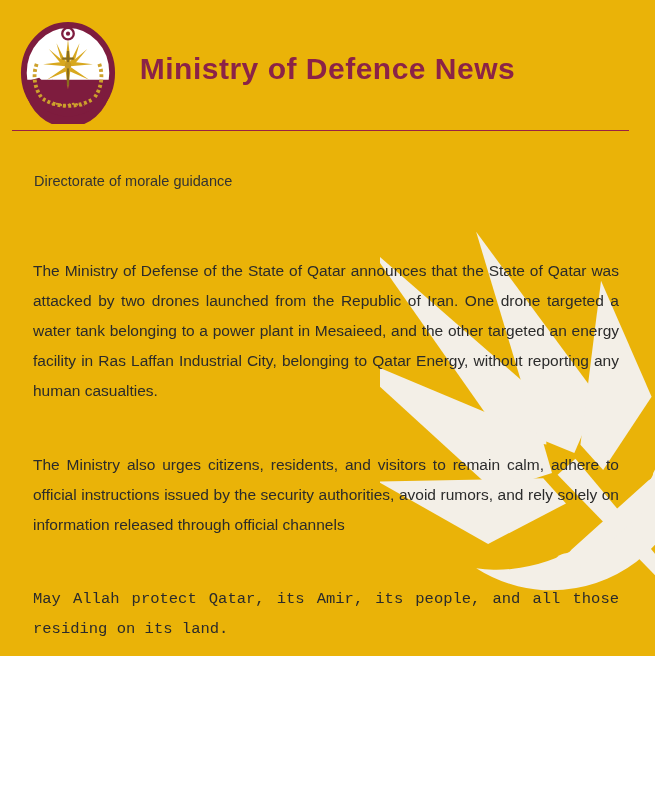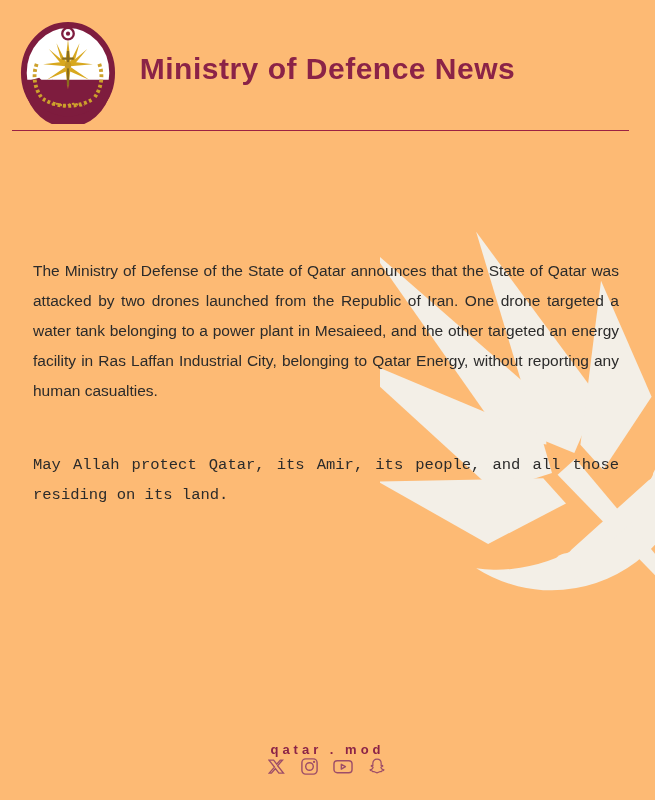--- a/index.html
+++ b/index.html
@@ -1,20 +1,20 @@
 <!DOCTYPE html>
 <html><head>
 <meta charset="utf-8">
 <style>
   html, body { margin: 0; padding: 0; background: #ffffff; }
   .page {
     position: relative;
     width: 655px;
-    height: 800px;
-    background: #fdba74;
+    height: 656px;
+    background: #eab308;
     overflow: hidden;
     font-family: "Liberation Sans", sans-serif;
   }
   
   .watermark {
     position: absolute;
     right: -55px;
     top: 215px;
     width: 330px;
     height: 500px;
@@ -158,24 +158,26 @@
       <circle cx="50" cy="12" r="2.2" fill="#7e1c3e"></circle>
 
       <path d="M33 86 Q38 84 42 86 T51 86 T60 86 T67 86" fill="none" stroke="#cda12c" stroke-width="2" stroke-dasharray="2.5 1.8"></path>
     </svg>
     <div class="page-title">Ministry of Defence News</div>
   </div>
 
   <hr class="divider">
 
   <div class="meta">
+    <div>Directorate of morale guidance</div>
   </div>
 
   <div class="content">
     <p>The Ministry of Defense of the State of Qatar announces that the State of Qatar was attacked by two drones launched from the Republic of Iran. One drone targeted a water tank belonging to a power plant in Mesaieed, and the other targeted an energy facility in Ras Laffan Industrial City, belonging to Qatar Energy, without reporting any human casualties.</p>
+    <p>The Ministry also urges citizens, residents, and visitors to remain calm, adhere to official instructions issued by the security authorities, avoid rumors, and rely solely on information released through official channels</p>
     <p>May Allah protect Qatar, its Amir, its people, and all those residing on its land.</p>
   </div>
 
   <div class="footer">
     <div class="handle">qatar . mod</div>
     <div class="social-row">
       <a href="#">
         <svg width="19" height="19" viewBox="0 0 20 20">
           <path d="M12.9 3.2h2.4l-5.2 6L16.3 17h-4.8L7.8 12.1 3.6 17H1.2l5.6-6.4L1 3.2h4.9l3.3 4.4 3.7-4.4z" fill="none" stroke="#9d4d68" stroke-width="1.4"></path>
         </svg>

